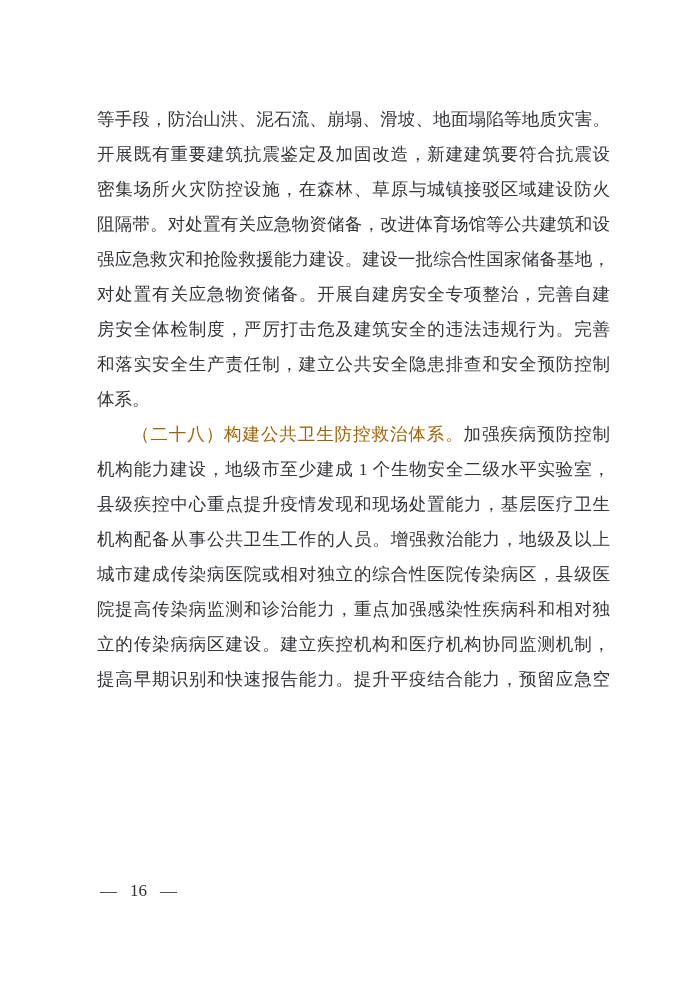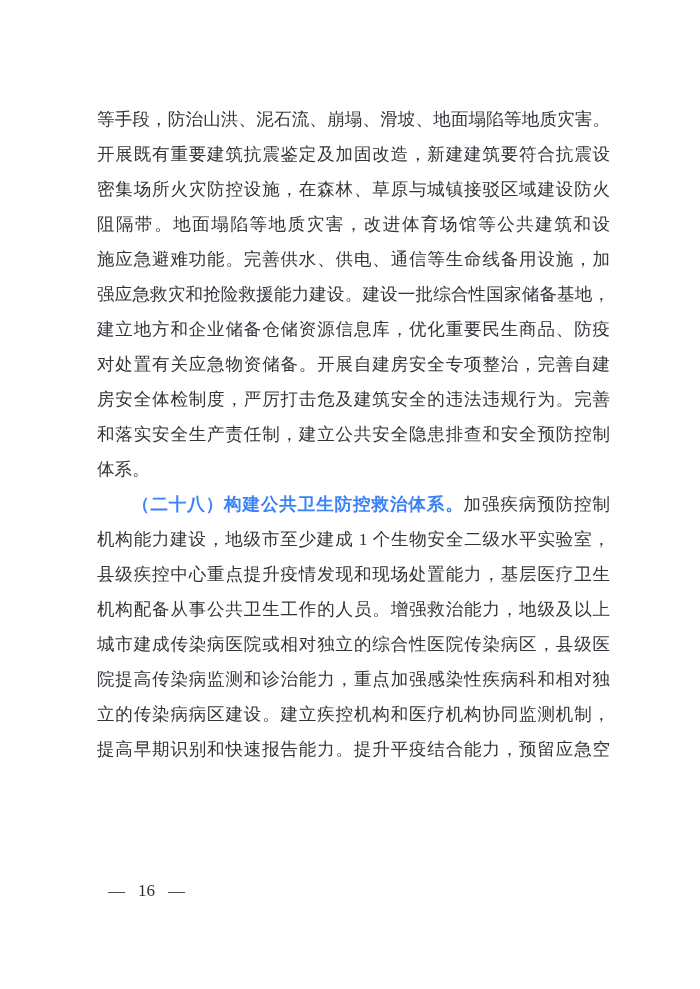--- a/index.html
+++ b/index.html
@@ -36,26 +36,26 @@
     overflow: hidden;
     color: #33343a;
   }
   .line.short {
     text-align-last: left;
   }
   .line.indent {
     text-indent: 2em;
   }
   .bold-lead {
-    font-weight: 700;
-    color: #3b82f6;
+    font-weight: 400;
+    color: #a16207;
   }
   .page-footer {
     position: absolute;
-    left: 108px;
+    left: 100px;
     top: 877px;
     font-size: 17px;
     line-height: 28px;
     color: #2f3035;
     white-space: nowrap;
   }
   .page-footer .dash {
     display: inline-block;
   }
   .page-footer .num {
@@ -66,24 +66,22 @@
 </head>
 <body>
 
 <div class="page">
 
   <div class="textblock">
 
     <div class="line">等手段，防治山洪、泥石流、崩塌、滑坡、地面塌陷等地质灾害。</div>
     <div class="line">开展既有重要建筑抗震鉴定及加固改造，新建建筑要符合抗震设</div>
     <div class="line">密集场所火灾防控设施，在森林、草原与城镇接驳区域建设防火</div>
-    <div class="line">阻隔带。地面塌陷等地质灾害，改进体育场馆等公共建筑和设</div>
-    <div class="line">施应急避难功能。完善供水、供电、通信等生命线备用设施，加</div>
+    <div class="line">阻隔带。对处置有关应急物资储备，改进体育场馆等公共建筑和设</div>
     <div class="line">强应急救灾和抢险救援能力建设。建设一批综合性国家储备基地，</div>
-    <div class="line">建立地方和企业储备仓储资源信息库，优化重要民生商品、防疫</div>
     <div class="line">对处置有关应急物资储备。开展自建房安全专项整治，完善自建</div>
     <div class="line">房安全体检制度，严厉打击危及建筑安全的违法违规行为。完善</div>
     <div class="line">和落实安全生产责任制，建立公共安全隐患排查和安全预防控制</div>
     <div class="line short">体系。</div>
 
     <div class="line indent">
       <span class="bold-lead">（二十八）构建公共卫生防控救治体系。</span><span>加强疾病预防控制</span>
     </div>
     <div class="line">机构能力建设，地级市至少建成 1 个生物安全二级水平实验室，</div>
     <div class="line">县级疾控中心重点提升疫情发现和现场处置能力，基层医疗卫生</div>

